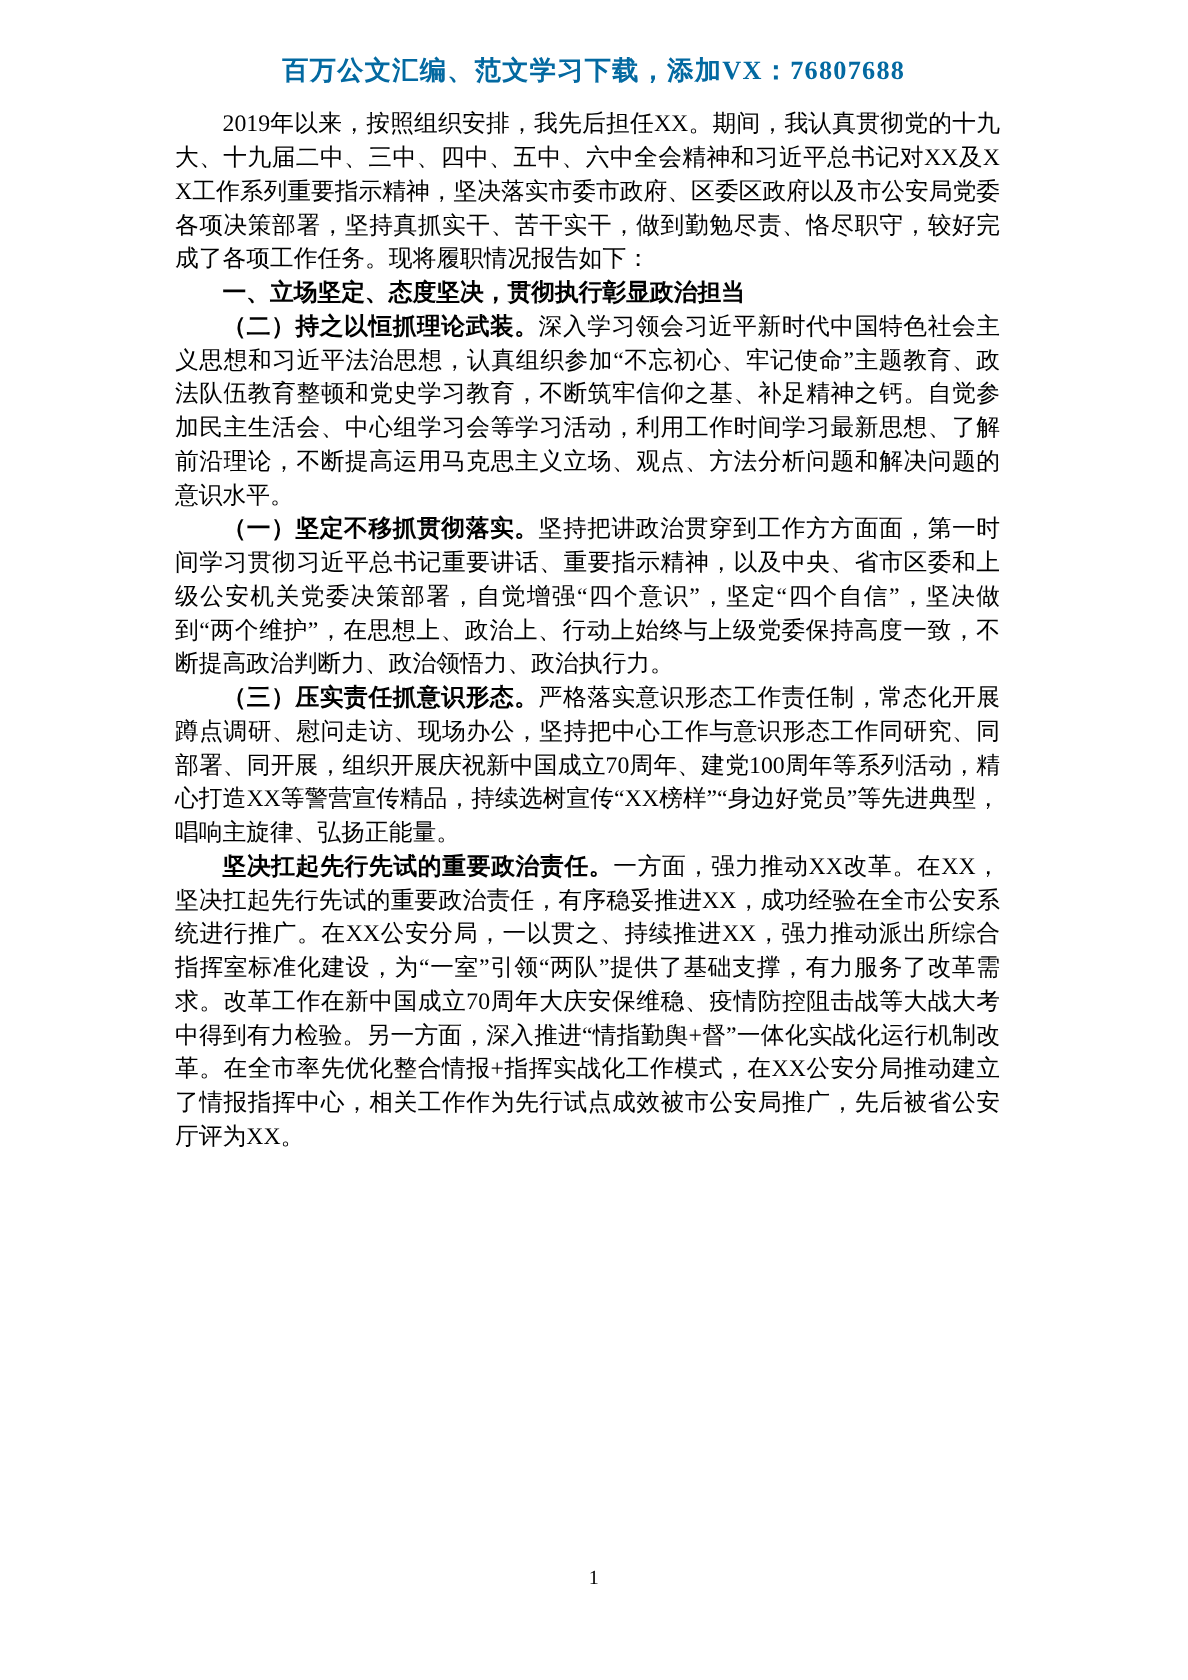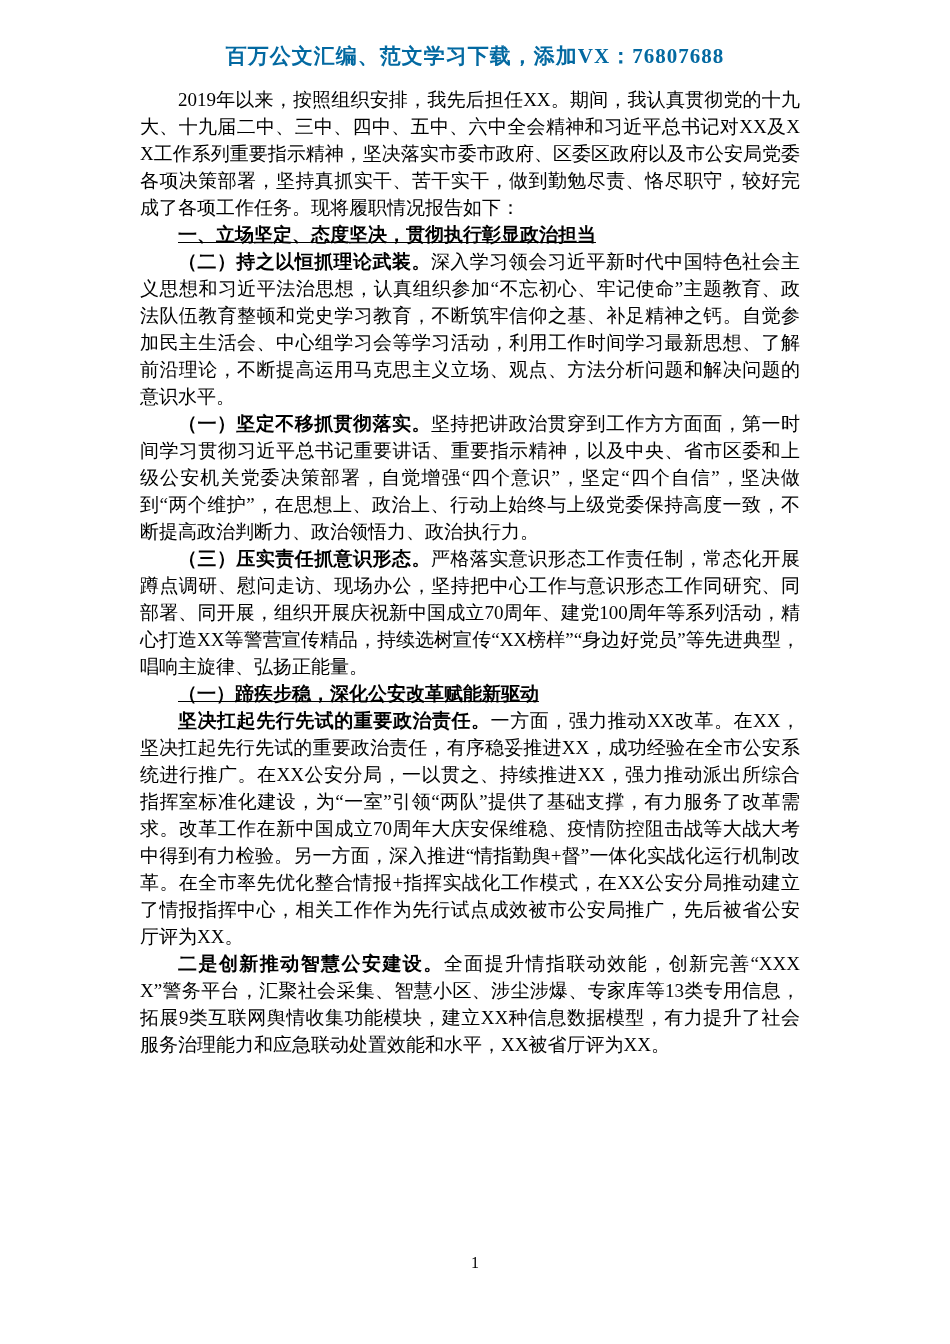--- a/index.html
+++ b/index.html
@@ -33,21 +33,20 @@
     line-height: 27px;
     text-align: justify;
     word-break: break-all;
     margin-left: 12px;
   }
   .doc-body p {
     text-indent: 2em;
   }
   .doc-body p.heading {
     font-weight: bold;
-    text-decoration: underline;
   }
   .doc-body b.lead {
     font-weight: bold;
   }
   .doc-footer {
     position: absolute;
     bottom: 72px;
     left: 0;
     width: 100%;
     text-align: center;
@@ -59,19 +58,17 @@
 
 <div class="page">
   <div class="doc-header" style="color: #0369a1;">百万公文汇编、范文学习下载，添加VX：76807688</div>
 
   <div class="doc-body">
       <p class="para"><span>2019年以来，按照组织安排，我先后担任XX。期间，我认真贯彻党的十九大、十九届二中、三中、四中、五中、六中全会精神和习近平总书记对XX及XX工作系列重要指示精神，坚决落实市委市政府、区委区政府以及市公安局党委各项决策部署，坚持真抓实干、苦干实干，做到勤勉尽责、恪尽职守，较好完成了各项工作任务。现将履职情况报告如下：</span></p>
       <p class="heading"><b class="lead">一、立场坚定、态度坚决，贯彻执行彰显政治担当</b></p>
       <p class="para"><b class="lead">（二）持之以恒抓理论武装。</b><span>深入学习领会习近平新时代中国特色社会主义思想和习近平法治思想，认真组织参加“不忘初心、牢记使命”主题教育、政法队伍教育整顿和党史学习教育，不断筑牢信仰之基、补足精神之钙。自觉参加民主生活会、中心组学习会等学习活动，利用工作时间学习最新思想、了解前沿理论，不断提高运用马克思主义立场、观点、方法分析问题和解决问题的意识水平。</span></p>
       <p class="para"><b class="lead">（一）坚定不移抓贯彻落实。</b><span>坚持把讲政治贯穿到工作方方面面，第一时间学习贯彻习近平总书记重要讲话、重要指示精神，以及中央、省市区委和上级公安机关党委决策部署，自觉增强“四个意识”，坚定“四个自信”，坚决做到“两个维护”，在思想上、政治上、行动上始终与上级党委保持高度一致，不断提高政治判断力、政治领悟力、政治执行力。</span></p>
       <p class="para"><b class="lead">（三）压实责任抓意识形态。</b><span>严格落实意识形态工作责任制，常态化开展蹲点调研、慰问走访、现场办公，坚持把中心工作与意识形态工作同研究、同部署、同开展，组织开展庆祝新中国成立70周年、建党100周年等系列活动，精心打造XX等警营宣传精品，持续选树宣传“XX榜样”“身边好党员”等先进典型，唱响主旋律、弘扬正能量。</span></p>
-      <p class="heading"><b class="lead">（一）蹄疾步稳，深化公安改革赋能新驱动</b></p>
       <p class="para"><b class="lead">坚决扛起先行先试的重要政治责任。</b><span>一方面，强力推动XX改革。在XX，坚决扛起先行先试的重要政治责任，有序稳妥推进XX，成功经验在全市公安系统进行推广。在XX公安分局，一以贯之、持续推进XX，强力推动派出所综合指挥室标准化建设，为“一室”引领“两队”提供了基础支撑，有力服务了改革需求。改革工作在新中国成立70周年大庆安保维稳、疫情防控阻击战等大战大考中得到有力检验。另一方面，深入推进“情指勤舆+督”一体化实战化运行机制改革。在全市率先优化整合情报+指挥实战化工作模式，在XX公安分局推动建立了情报指挥中心，相关工作作为先行试点成效被市公安局推广，先后被省公安厅评为XX。</span></p>
-      <p class="para"><b class="lead">二是创新推动智慧公安建设。</b><span>全面提升情指联动效能，创新完善“XXXX”警务平台，汇聚社会采集、智慧小区、涉尘涉爆、专家库等13类专用信息，拓展9类互联网舆情收集功能模块，建立XX种信息数据模型，有力提升了社会服务治理能力和应急联动处置效能和水平，XX被省厅评为XX。</span></p>
     </div>
 
   <div class="doc-footer">1</div>
 </div>
 
 </body></html>

